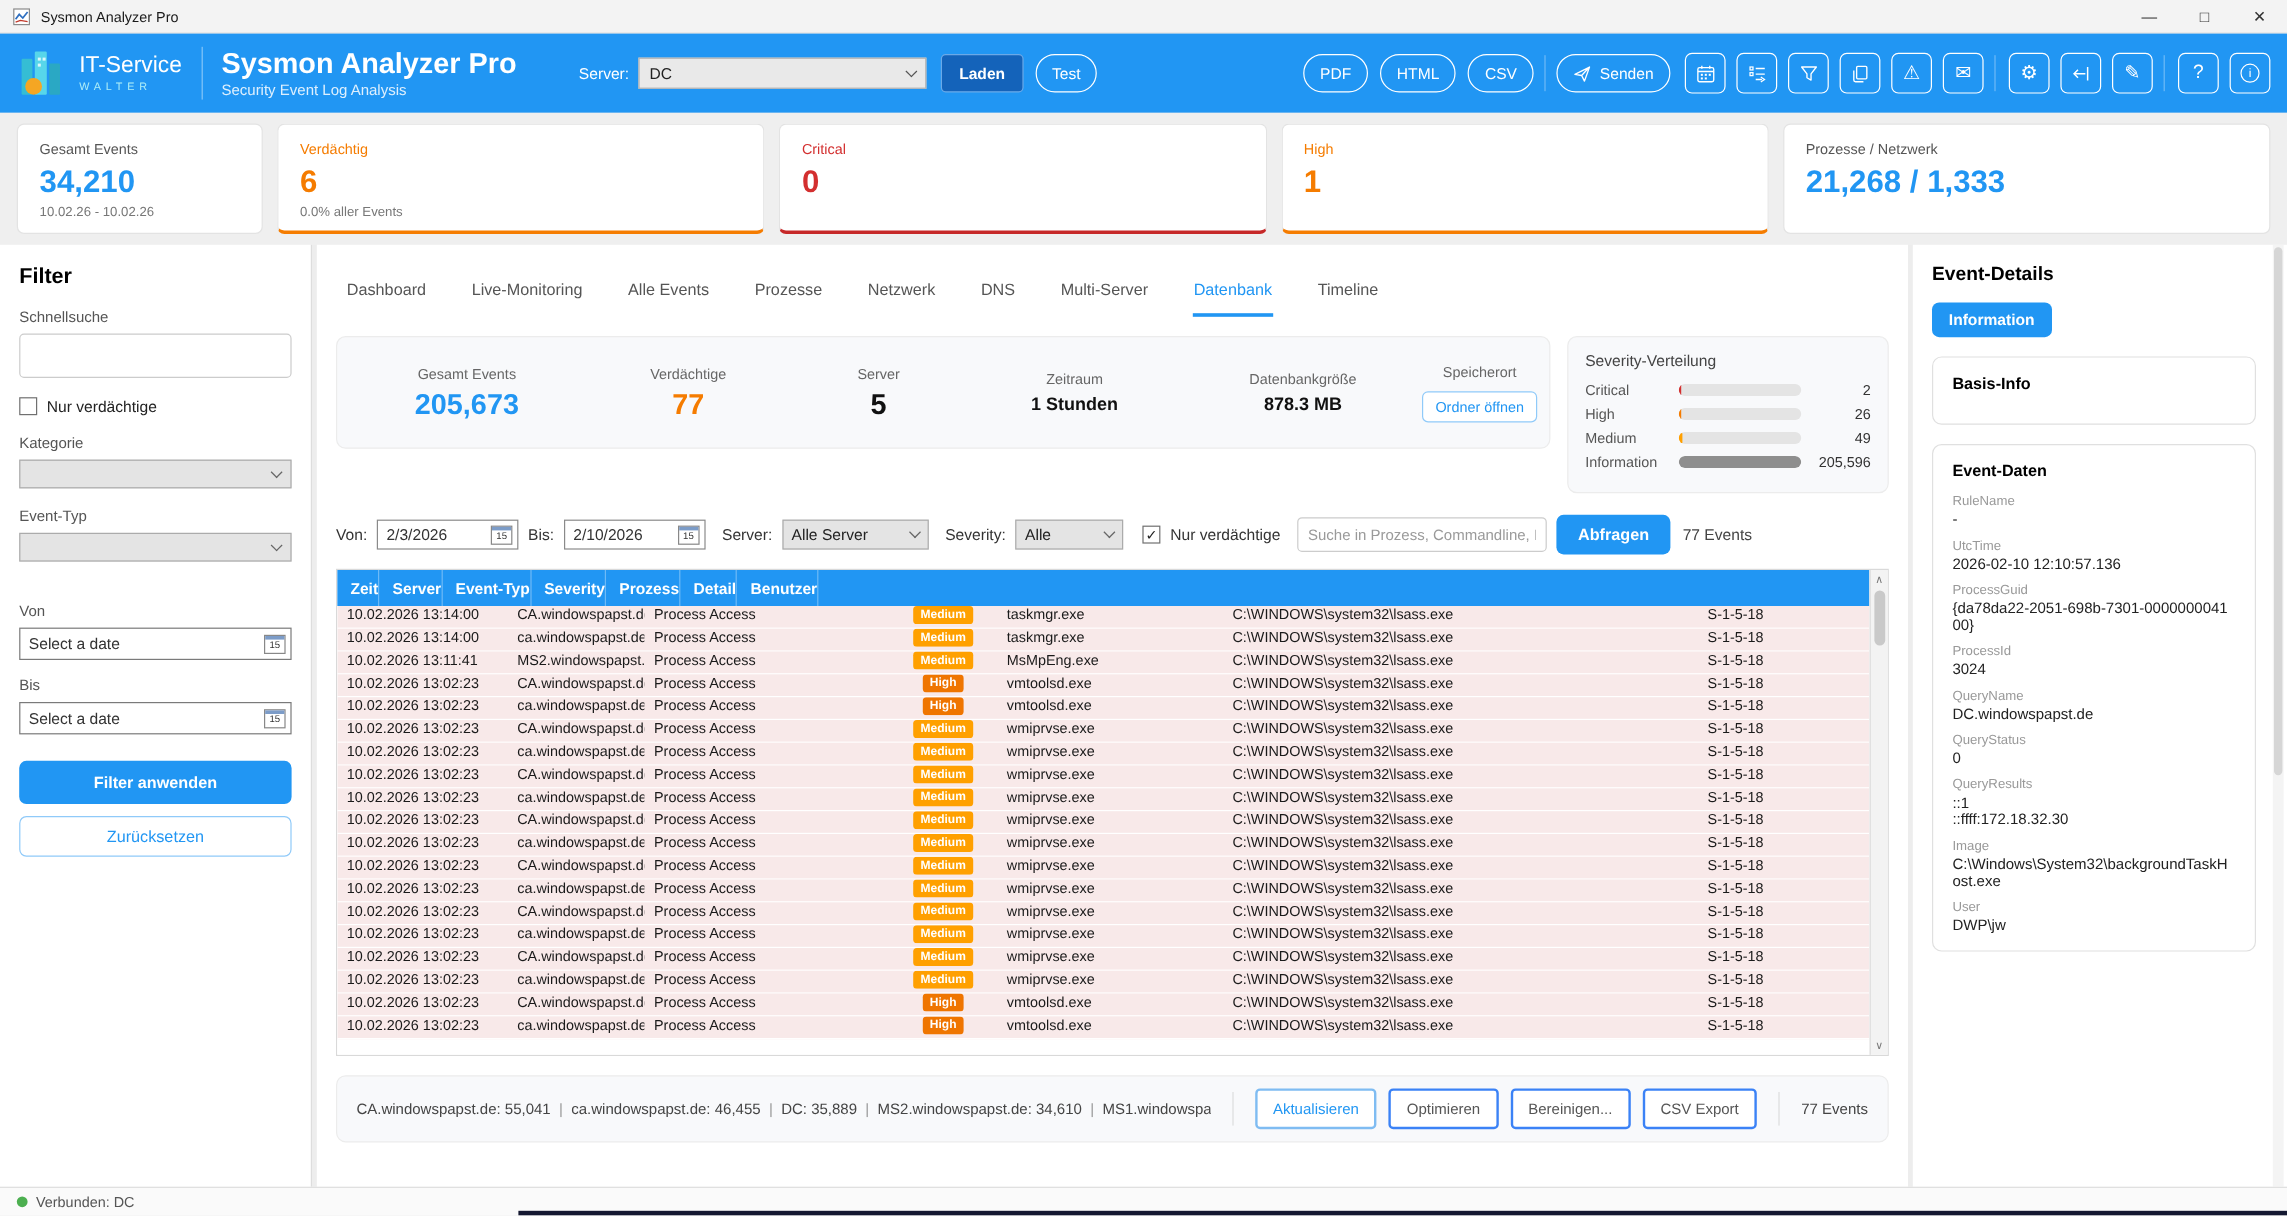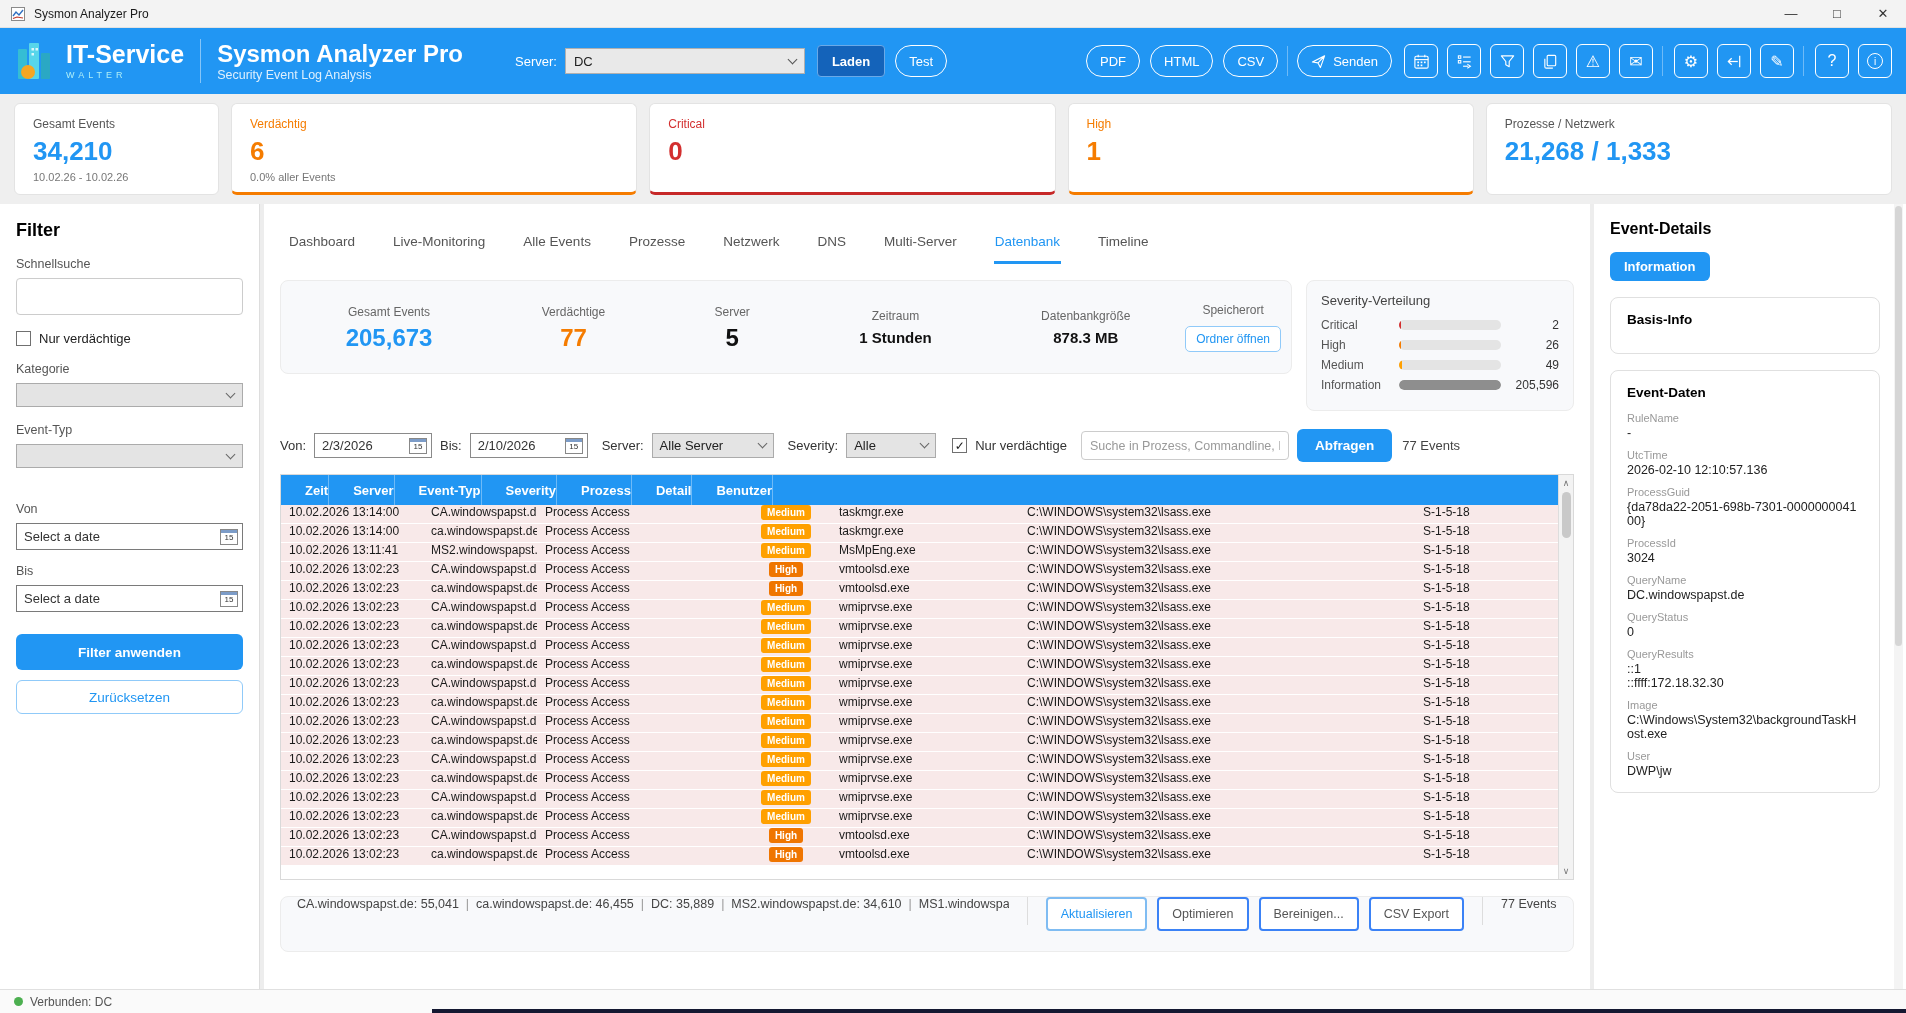--- a/index.html
+++ b/index.html
@@ -9,21 +9,21 @@
   
   .titlebar{height:28px;background:#f3f3f3;display:flex;align-items:center;border-bottom:1px solid #e2e2e2}
   .tb-appicon{margin:0 8px 0 10px;display:flex}
   .tb-title{font-size:12px;color:#1a1a1a}
   .tb-controls{margin-left:auto;display:flex;height:100%}
   .tb-btn{width:46px;height:100%;display:flex;align-items:center;justify-content:center;font-size:13px;color:#333}
 
   
   .header{height:66px;background:#2196F3;display:flex;align-items:center;padding:0 14px;color:#fff}
   .logo{display:flex;align-items:center;gap:8px}
-  .logo-l1{font-size:25px;font-weight:bold;line-height:1}
+  .logo-l1{font-size:19px;font-weight:normal;line-height:1}
   .logo-l2{font-size:9px;letter-spacing:4px;color:#aeeef7;margin-top:3px}
   .hdr-divider{width:1px;height:44px;background:rgba(255,255,255,.45);margin:0 16px}
   .app-title{font-size:24px;font-weight:bold;line-height:1.15}
   .app-sub{font-size:12.5px;color:rgba(255,255,255,.85)}
   .server-group{display:flex;align-items:center;gap:8px;margin-left:52px}
   .hdr-select{width:240px;height:26px;background:#e9e9e9;color:#222;border:1px solid #b0b0b0;display:flex;align-items:center;justify-content:space-between;padding:0 8px;font-size:13px}
   .chev{width:7px;height:7px;border-right:1.5px solid #666;border-bottom:1.5px solid #666;transform:rotate(45deg);margin-top:-4px;flex:none}
   .chev.light{border-color:#555}
   .btn-laden{background:#1463ba;border:1px solid #6aa9e8;color:#fff;font-weight:bold;font-size:13px;padding:0 14px;height:32px;border-radius:4px;margin-left:12px}
   .btn-ghost{background:transparent;border:1px solid #fff;color:#fff;font-size:13px;height:32px;padding:0 13px;border-radius:16px;display:flex;align-items:center;gap:7px}
@@ -96,36 +96,36 @@
   .qsel.w-sev{width:90px}
   .qsearch{width:208px;height:29px;border:1px solid #ccc;border-radius:4px;font-size:12.5px;padding:0 8px;color:#333;font-family:"Liberation Sans",sans-serif}
   .qsearch::placeholder{color:#9a9a9a}
   .btn-abfragen{background:#2196F3;border:none;border-radius:6px;color:#fff;font-weight:bold;font-size:13.5px;height:33px;padding:0 18px}
   .qcount{color:#444;margin-left:2px}
 
   
   .tablewrap{display:flex;border:1px solid #d9d9d9}
   .tbl{flex:1;overflow:hidden}
   .thead{display:flex;background:#2196F3;color:#fff;font-weight:bold;font-size:13px;height:30px;align-items:center}
-  .th{padding-left:24px;border-right:1px solid rgba(255,255,255,.35);height:100%;display:flex;align-items:center}
+  .th{padding-left:11px;border-right:1px solid rgba(255,255,255,.35);height:100%;display:flex;align-items:center}
   .c1{width:142px;flex:none}.c2{width:114px;flex:none}.c3{width:204px;flex:none}.c4{width:90px;flex:none}
   .c5{width:188px;flex:none}.c6{width:396px;flex:none}.c7{flex:1}
   .tbody{height:374px;overflow:hidden;background:#fff}
   .tr{display:flex;height:19px;align-items:flex-start;background:#f8e9e9;border-bottom:1px solid #fff;font-size:12px;color:#1a1a1a}
   .td{padding-left:8px;overflow:hidden;white-space:nowrap}
   .td.c4{display:flex;justify-content:center;padding-left:0}
   .badge{font-size:10px;font-weight:bold;color:#fff;border-radius:3px;padding:1.5px 6px;line-height:1.2}
   .badge.v-Medium{background:#FFA000}
   .badge.v-High{background:#EF7500}
   .vscroll{width:15px;background:#f3f3f3;border-left:1px solid #ddd;display:flex;flex-direction:column;align-items:center;padding:3px 0;font-size:9px;color:#777;flex:none}
   .vthumb{width:9px;height:46px;background:#c9c9c9;border-radius:5px;margin-top:4px}
   .vspacer{flex:1}
 
   
-  .tfoot{background:#f8f9fb;border:1px solid #ececec;border-radius:8px;height:56px;margin-top:16px;display:flex;align-items:flex-start;padding:0 16px;gap:10px;font-size:12.5px;color:#444;overflow:hidden}
+  .tfoot{background:#f8f9fb;border:1px solid #ececec;border-radius:8px;height:56px;margin-top:16px;display:flex;align-items:center;padding:0 16px;gap:10px;font-size:12.5px;color:#444;overflow:hidden}
   .fstats{display:flex;white-space:nowrap;overflow:hidden}
   .fstat+.fstat::before{content:"  |  ";color:#999;white-space:pre}
   .fdiv{width:1px;height:28px;background:#ddd;margin:0 8px;flex:none}
   .fbtn{background:#fff;border:2px solid #3b82f6;border-radius:4px;padding:8px 13px;font-size:12.5px;color:#555;white-space:nowrap;flex:none}
   .fbtn.primary{color:#2196F3;border-color:#7fbcf2}
   .fcount{width:56px;white-space:nowrap;overflow:hidden;flex:none}
 
   
   .rightpanel{width:312px;background:#fff;padding:16px 26px 16px 16px;flex:none;position:relative}
   .rp-title{font-size:16px;font-weight:bold;margin-bottom:14px}

